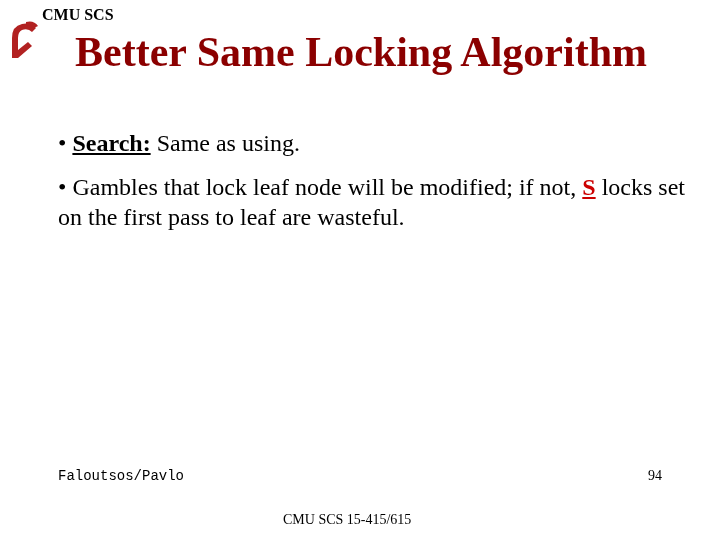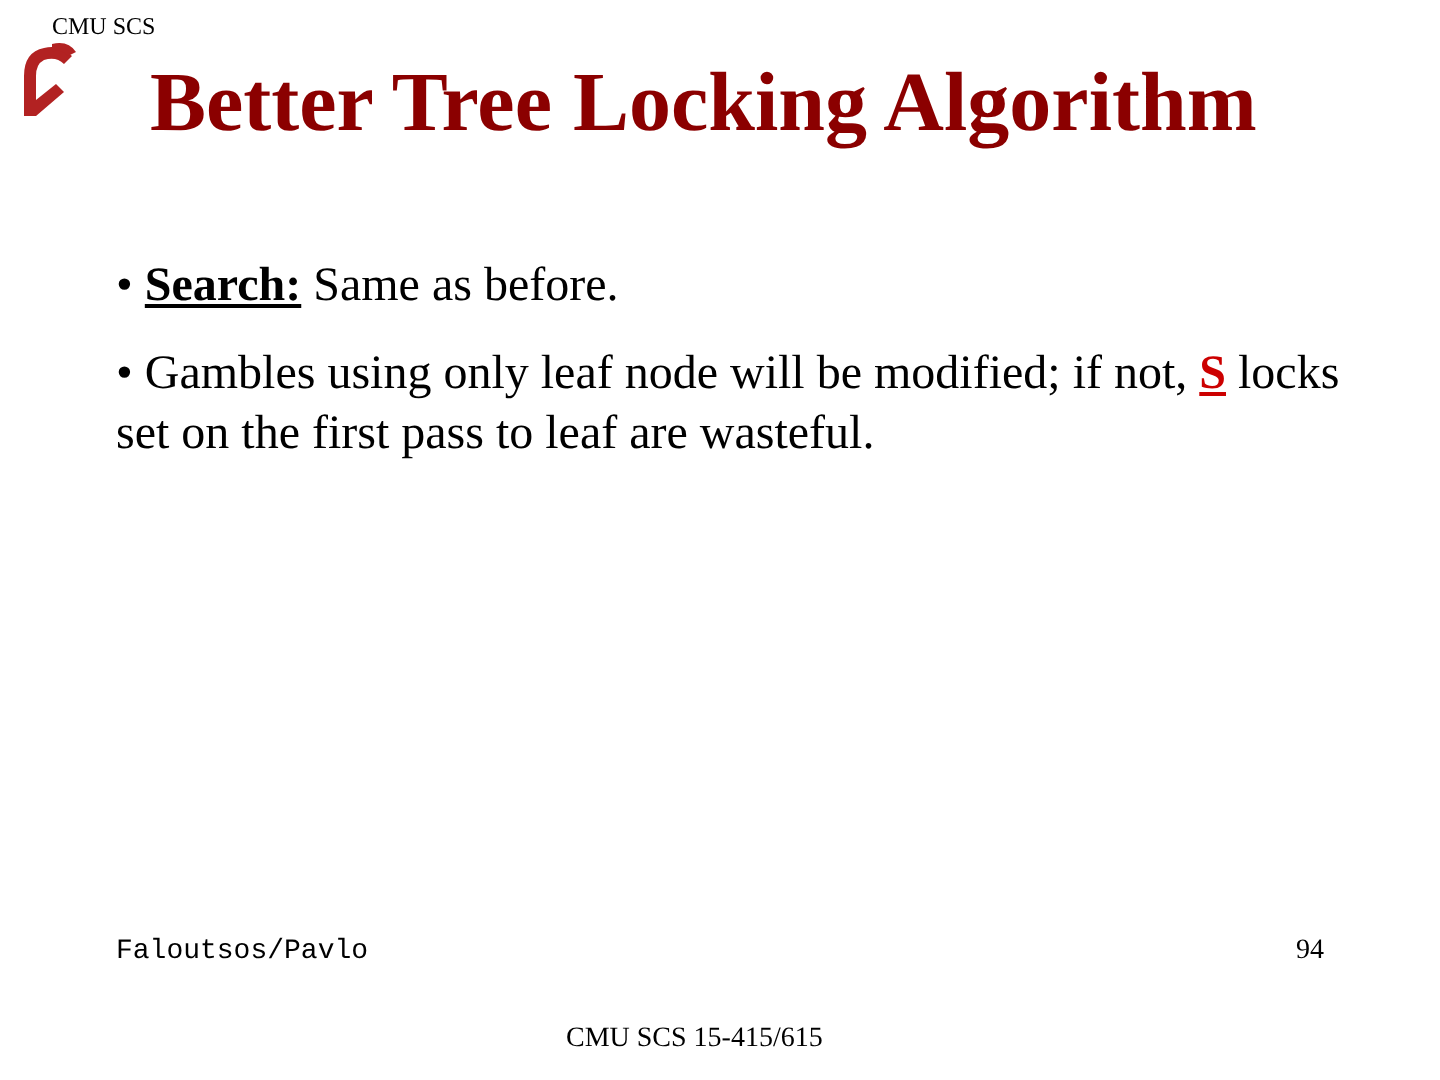--- a/index.html
+++ b/index.html
@@ -7,23 +7,23 @@
   body {
     font-family: "Times New Roman", Times, serif;
     background: #ffffff;
     color: #000000;
     position: relative;
     overflow: hidden;
   }
   .header {
     position: absolute;
     top: 6px;
-    left: 26px;
-    font-size: 12px;
-    font-weight: normal;
+    left: 42px;
+    font-size: 16px;
+    font-weight: bold;
   }
   .logo {
     position: absolute;
     top: 18px;
     left: 8px;
     width: 32px;
     height: 42px;
     color: #b22222;
   }
   .title {
@@ -65,28 +65,28 @@
 
 <div class="header">CMU SCS</div>
 
 <div class="logo">
   <svg viewBox="0 0 32 42" width="32" height="42">
     <path fill="#b22222" d="M4 40 L4 20 Q4 8 14 6 Q22 4 28 10 L24 14 Q20 10 14 12 Q10 14 10 20 L10 32 L20 24 L24 28 L10 40 Z"></path>
     <path fill="#b22222" d="M18 4 Q26 2 30 8 L26 10 Q22 6 18 8 Z"></path>
   </svg>
 </div>
 
-<h1 class="title">Better Tree Locking Algorithm</h1>
+<h1 class="title">Better Same Locking Algorithm</h1>
 
 <div class="content">
   <div class="bullet-line">
-    • <span class="bold">Search:</span><span> Same as before.</span>
+    • <span class="bold">Search:</span><span> Same as using.</span>
   </div>
   <div class="bullet-line second-block">
-    <span>• Gambles using only leaf node will be modified; if not, </span><span class="red bold">S</span><span> locks set on the first pass to leaf are wasteful.</span>
+    <span>• Gambles that lock leaf node will be modified; if not, </span><span class="red bold">S</span><span> locks set on the first pass to leaf are wasteful.</span>
   </div>
 </div>
 
 <div class="footer">
   <span class="left">Faloutsos/Pavlo</span>
   <span class="center">CMU SCS 15-415/615</span>
   <span class="right">94</span>
 </div>
 
 </body></html>

